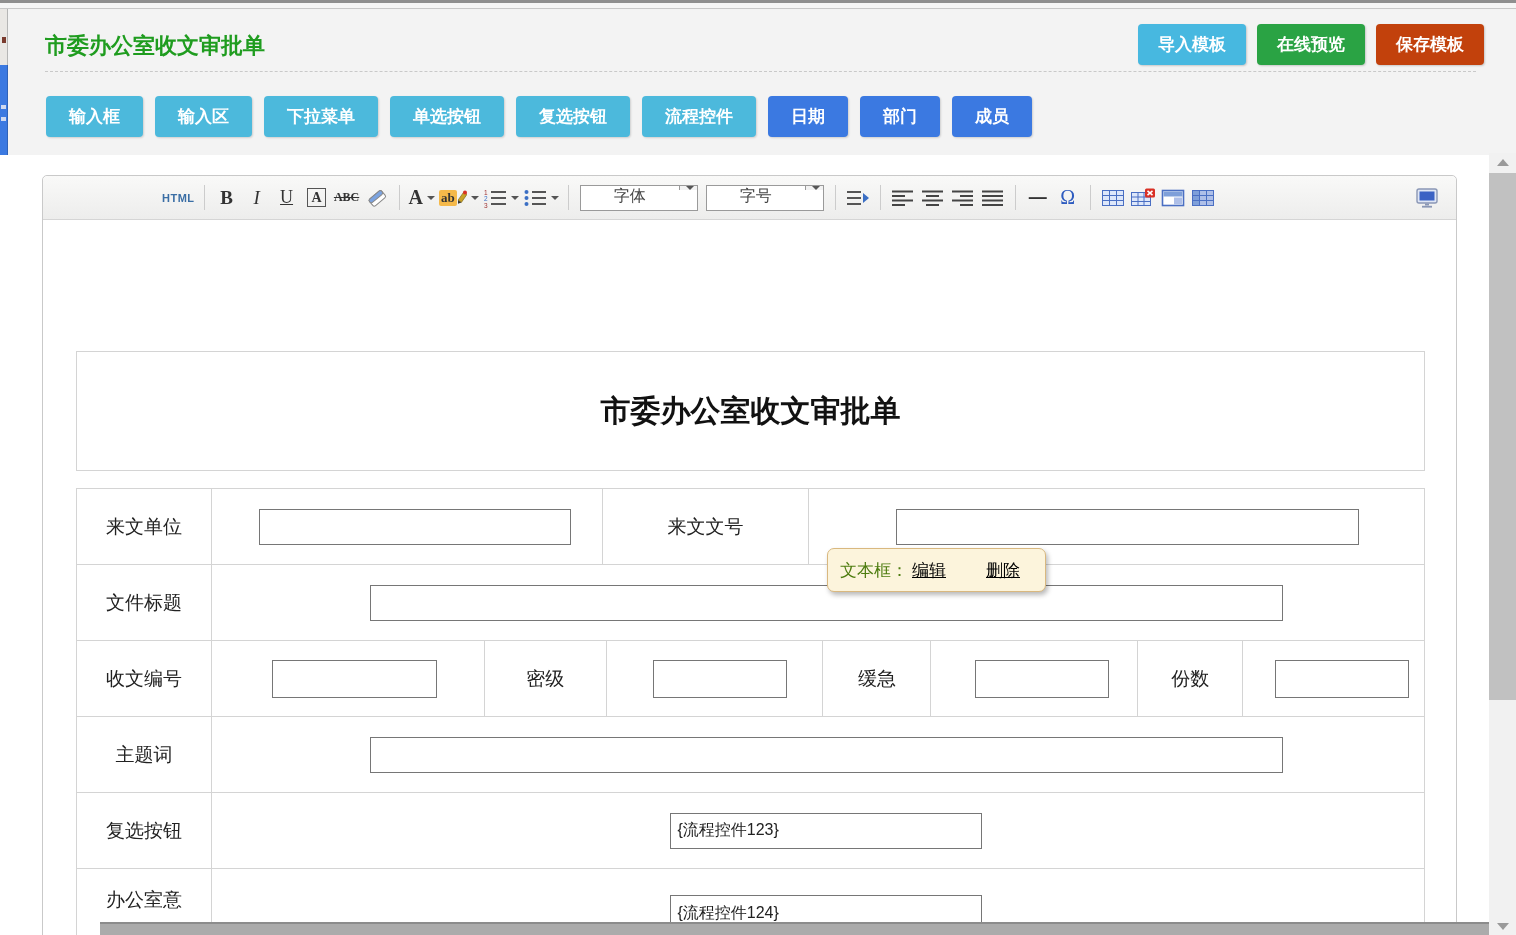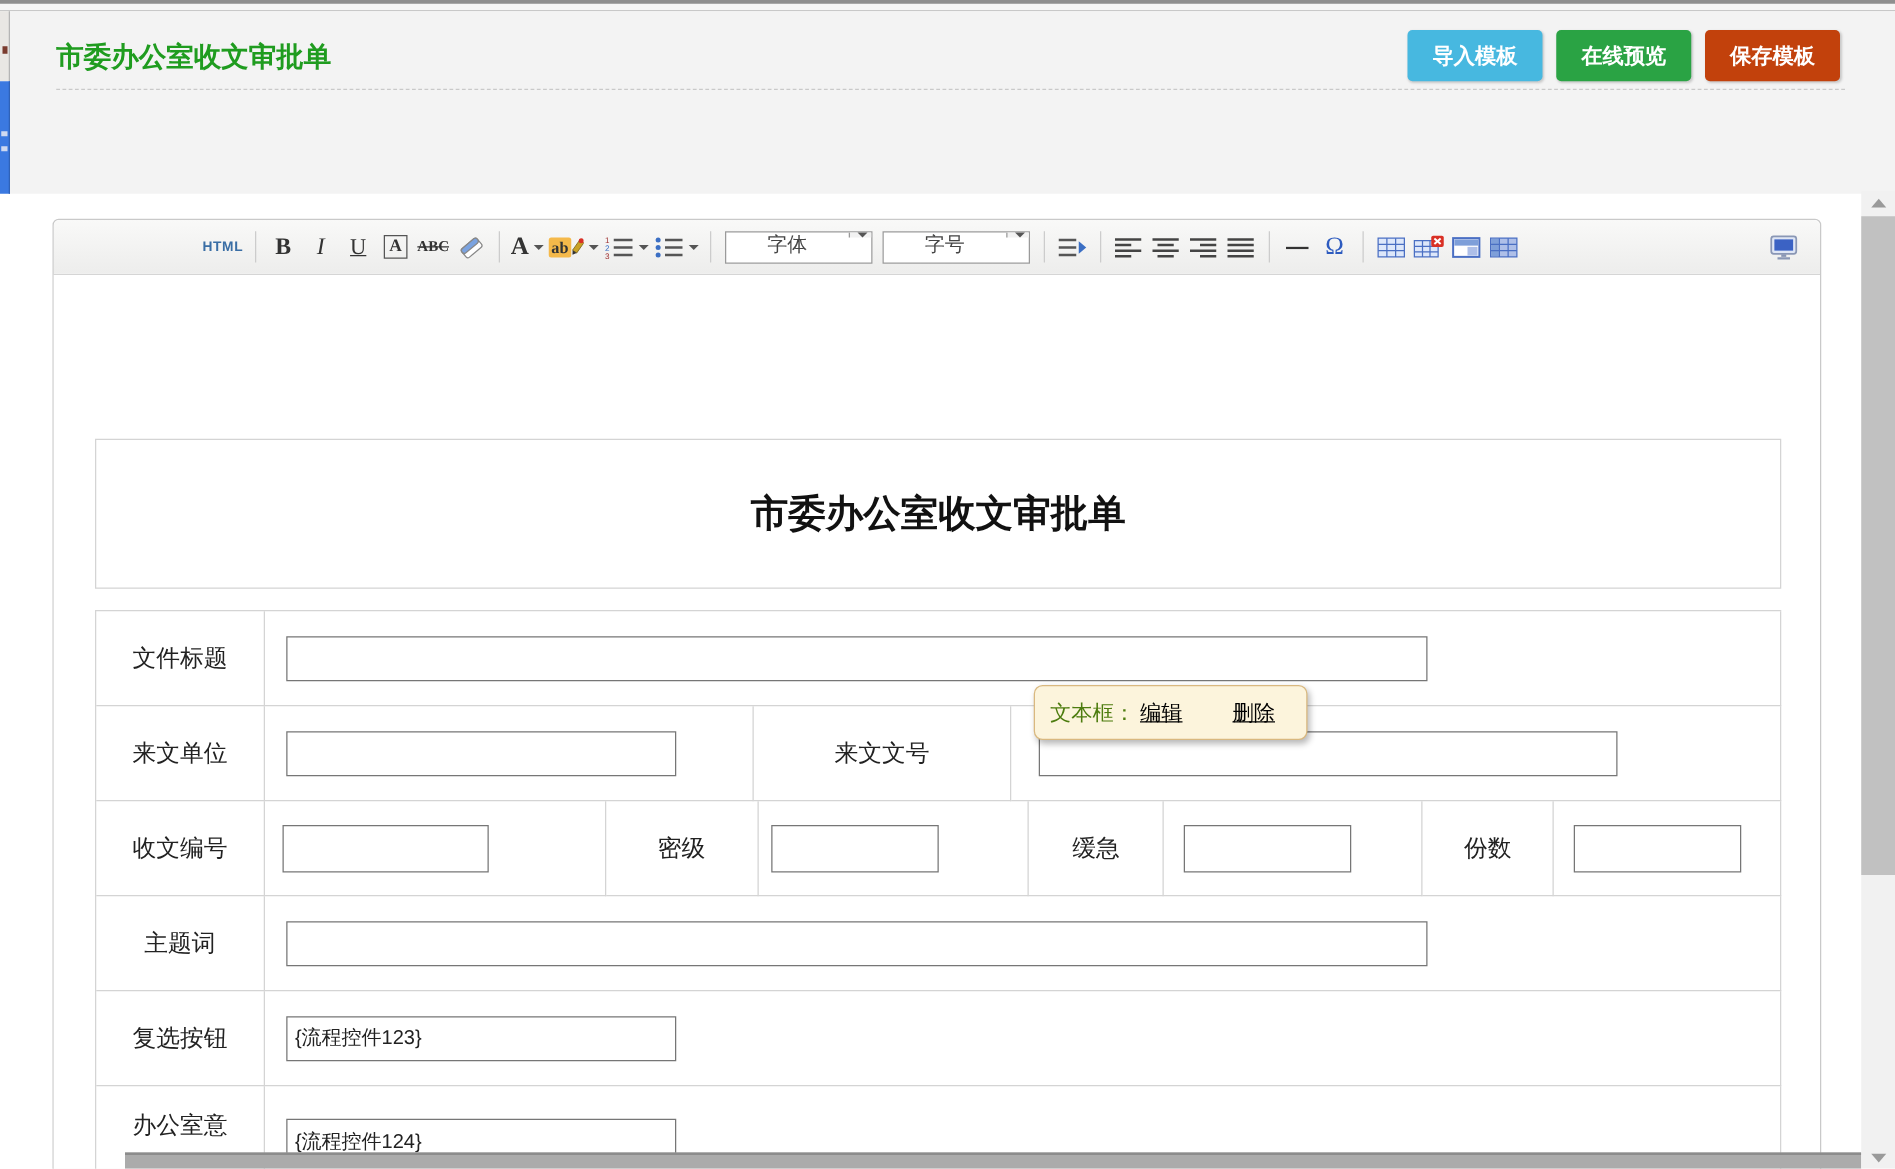--- a/index.html
+++ b/index.html
@@ -14,21 +14,21 @@
   #left-gray-edge .mark { position:absolute; left:2px; top:28px; width:4px; height:6px; background:#7a3b2e; }
   #left-blue-edge { position:absolute; left:0; top:65px; width:8px; height:90px;
     background:#3b79e1; border-right:1px solid #2f62b8; }
   #left-blue-edge .m1 { position:absolute; left:1px; top:40px; width:5px; height:4px; background:#cfd9f0; }
   #left-blue-edge .m2 { position:absolute; left:1px; top:52px; width:5px; height:4px; background:#cfd9f0; }
 
   
   #header { position:absolute; left:8px; top:9px; width:1508px; height:146px; background:#f3f3f3; }
   #page-title { position:absolute; left:37px; top:22px; font-family:"Liberation Serif", serif;
     font-size:22px; font-weight:bold; color:#1f9c1f; }
-  #header-actions { position:absolute; right:44px; top:15px; display:flex; gap:11px; }
+  #header-actions { position:absolute; right:32px; top:15px; display:flex; gap:11px; }
   .btn-action { height:41px; padding:0 20px; border:none; border-radius:4px; color:#fff;
     font-size:17px; font-weight:bold; font-family:"Liberation Serif", serif; cursor:pointer;
     box-shadow:1px 1px 2px rgba(0,0,0,.18); }
   .btn-import { background:#47b8e0; }
   .btn-preview { background:#2aa344; }
   .btn-save { background:#c2410c; }
   #dashed-sep { position:absolute; left:37px; right:40px; top:62px; border-bottom:1px dashed #c9c9c9; }
   #ctl-row { position:absolute; left:38px; top:87px; display:flex; gap:12px; }
   .btn-ctl { height:41px; padding:0 23px; border:none; border-radius:4px; color:#fff;
     font-size:17px; font-weight:bold; font-family:"Liberation Serif", serif; cursor:pointer;
@@ -68,21 +68,21 @@
 
   
   #content { position:relative; width:100%; height:716px; background:#fff; }
   #form-title-box { position:absolute; left:33px; top:131px; width:1349px; height:120px;
     border:1px solid #d4d4d4; display:flex; align-items:center; justify-content:center; }
   #form-title { font-size:30px; font-weight:bold; color:#111; }
   #form-table { position:absolute; left:33px; top:268px; width:1349px;
     border-top:1px solid #d4d4d4; border-left:1px solid #d4d4d4; }
   .f-row { display:flex; }
   .f-cell { border-right:1px solid #d4d4d4; border-bottom:1px solid #d4d4d4; height:76px;
-    display:flex; align-items:center; }
+    display:flex; align-items:center;justify-content:center; }
   .f-label { justify-content:center; font-size:19px; color:#222; }
   .f-input input { height:36px; border:1px solid #767676; background:#fff; font-size:16px;
     color:#222; padding:0 6px; }
   .tall { height:110px; border-bottom:none; }
 
   
   #tooltip { position:absolute; left:827px; top:548px; width:219px; height:44px;
     background:#fcf4dc; border:1px solid #d9b87f; border-radius:7px;
     box-shadow:2px 3px 5px rgba(0,0,0,.28); display:flex; align-items:center;
     padding-left:12px; font-size:17px; font-family:"Liberation Serif", serif; z-index:20; }
@@ -112,20 +112,31 @@
   </div>
 
 <div id="header">
   <div id="page-title">市委办公室收文审批单</div>
   <div id="header-actions">
     <button class="btn-action btn-import">导入模板</button>
     <button class="btn-action btn-preview">在线预览</button>
     <button class="btn-action btn-save">保存模板</button>
   </div>
   <div id="dashed-sep"></div>
+  <div id="ctl-row">
+    <button class="btn-ctl ctl-light">输入框</button>
+    <button class="btn-ctl ctl-light">输入区</button>
+    <button class="btn-ctl ctl-light">下拉菜单</button>
+    <button class="btn-ctl ctl-light">单选按钮</button>
+    <button class="btn-ctl ctl-light">复选按钮</button>
+    <button class="btn-ctl ctl-light">流程控件</button>
+    <button class="btn-ctl ctl-dark">日期</button>
+    <button class="btn-ctl ctl-dark">部门</button>
+    <button class="btn-ctl ctl-dark">成员</button>
+  </div>
 </div>
 
 <div id="editor">
   <div id="toolbar">
     <span class="tb-btn t-html">HTML</span>
     <span class="tb-sep"></span>
     <span class="tb-btn t-b">B</span>
     <span class="tb-btn t-i">I</span>
     <span class="tb-btn t-u">U</span>
     <span class="tb-btn">
@@ -286,34 +297,34 @@
   </div>
 
   <div id="content">
     <div id="form-title-box">
       <div id="form-title">市委办公室收文审批单</div>
     </div>
 
     <div id="form-table">
 
       <div class="f-row">
+        <div class="f-cell f-label" style="width:135px">来文单位</div>
+        <div class="f-cell f-input" style="width:391px; padding-left:17px">
+          <input style="width: 312px;" value="">
+        </div>
+        <div class="f-cell f-label" style="width:207px">来文文号</div>
+        <div class="f-cell f-input" style="width:616px; padding-left:22px">
+          <input style="width: 463px;" value="">
+        </div>
+      </div>
+
+      <div class="f-row">
         <div class="f-cell f-label" style="width:135px">文件标题</div>
         <div class="f-cell f-input" style="width:1214px; padding-left:17px">
           <input style="width: 913px;" value="">
-        </div>
-      </div>
-
-      <div class="f-row">
-        <div class="f-cell f-label" style="width:135px">来文单位</div>
-        <div class="f-cell f-input" style="width:391px; padding-left:17px">
-          <input style="width: 312px;" value="">
-        </div>
-        <div class="f-cell f-label" style="width:207px">来文文号</div>
-        <div class="f-cell f-input" style="width:616px; padding-left:22px">
-          <input style="width: 463px;" value="">
         </div>
       </div>
 
       <div class="f-row">
         <div class="f-cell f-label" style="width:135px">收文编号</div>
         <div class="f-cell f-input" style="width:273px; padding-left:14px">
           <input style="width: 165px; height: 38px;" value="">
         </div>
         <div class="f-cell f-label" style="width:122px">密级</div>
         <div class="f-cell f-input" style="width:217px; padding-left:10px">

